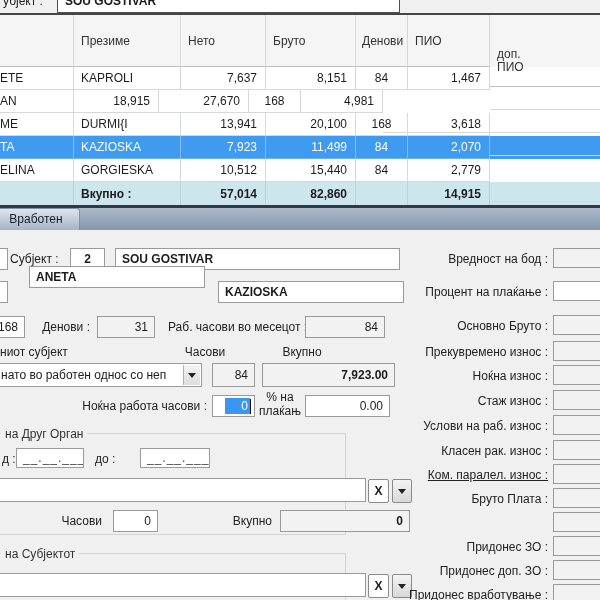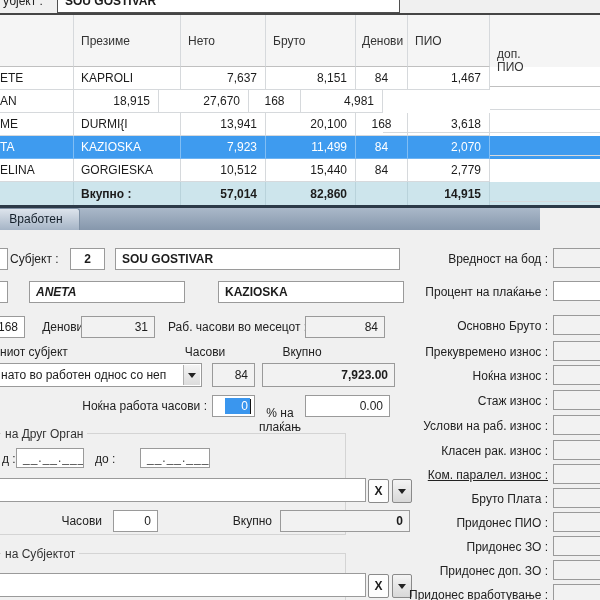--- a/index.html
+++ b/index.html
@@ -28,21 +28,21 @@
   .c6{flex:1;border-right:none;padding-left:7px;margin-top:20px;}
   .g-head .c2,.g-head .c3,.g-head .c5{justify-content:flex-start;padding-left:7px;padding-right:0;}
   .g-head .c4{justify-content:flex-start;padding-left:6px;}
   .hdr2{line-height:13px;}
   .g-row.selected{background:#3e9bef;}
   .g-row.selected .g-cell{color:#fff;border-right-color:rgba(255,255,255,.35);border-bottom-color:rgba(255,255,255,.25);}
   .g-row.total{background:#cde5ec;font-weight:bold;height:23px;}
   .g-row.total .g-cell{border-right-color:#b9d3db;border-bottom:none;}
 
   .navline{position:absolute;left:0;top:205px;width:600px;height:3px;background:#2c3a48;}
-  .sectionbar{position:absolute;left:0;top:208px;width:540px;height:22px;
+  .sectionbar{position:absolute;left:0;top:208px;width:600px;height:22px;
               background:linear-gradient(#aab8c9,#8697ac);}
   .sectionbar .tab{position:absolute;left:-8px;top:0;width:88px;height:22px;border-radius:3px 3px 0 0;
               background:linear-gradient(#dde4ec,#a5b4c6);border:1px solid #7f91a5;border-bottom:none;
               text-align:center;line-height:21px;color:#15202b;}
 
   
   .form{position:absolute;left:0;top:230px;width:600px;height:370px;}
   .lbl{position:absolute;color:#222;line-height:20px;white-space:nowrap;}
   .r{text-align:right;}
   .fld{position:absolute;height:22px;border:1px solid #9a9a9a;background:#fff;line-height:20px;padding:0 6px;white-space:nowrap;overflow:hidden;}
@@ -160,26 +160,26 @@
   </div>
 
   <div class="form">
 
     <div class="fld" style="left:-30px;top:18px;width:38px;"></div>
     <div class="lbl" style="left:10px;top:19px;width:48px;">Субјект :</div>
     <div class="fld b ctr" style="left:70px;top:18px;width:35px;">2</div>
     <div class="fld b" style="left:115px;top:18px;width:285px;">SOU GOSTIVAR</div>
 
     <div class="fld" style="left:-30px;top:51px;width:38px;"></div>
-    <div class="fld b" style="left:29px;top:51px;width:156px;font-style:italic;">ANETA</div>
+    <div class="fld b" style="left:29px;top:36px;width:176px;">ANETA</div>
     <div class="fld b" style="left:218px;top:51px;width:186px;">KAZIOSKA</div>
 
     <div class="fld num" style="left:-30px;top:86px;width:55px;">168</div>
     <div class="lbl r" style="left:20px;top:87px;width:70px;">Денови :</div>
-    <div class="fld num gray" style="left:81px;top:86px;width:74px;">31</div>
+    <div class="fld num gray" style="left:97px;top:86px;width:58px;">31</div>
     <div class="lbl" style="left:168px;top:87px;">Раб. часови во месецот :</div>
     <div class="fld num gray" style="left:305px;top:86px;width:80px;">84</div>
 
     <div class="lbl" style="left:0px;top:112px;">ниот субјект</div>
     <div class="lbl" style="left:175px;top:112px;width:60px;text-align:center;">Часови</div>
     <div class="lbl" style="left:262px;top:112px;width:80px;text-align:center;">Вкупно</div>
 
     <div class="combo" style="left:-4px;top:133px;width:206px;">
       <span>нато во работен однос со неп</span>
       <span class="dd-in">
@@ -187,21 +187,21 @@
         </span>
     </div>
     <div class="fld num gray" style="left:212px;top:133px;width:43px;height:24px;line-height:22px;">84</div>
     <div class="fld num gray b" style="left:262px;top:133px;width:133px;height:24px;line-height:22px;">7,923.00</div>
 
     <div class="lbl r" style="left:30px;top:166px;width:177px;">Ноќна работа часови :</div>
     <div class="fld sel-input" style="left:212px;top:165px;width:43px;">
       <span class="sel-blk">0</span>
         <span class="caret"></span>
     </div>
-    <div class="lbl" style="left:256px;top:176px;width:48px;text-align:center;line-height:14px;">
+    <div class="lbl" style="left:256px;top:160px;width:48px;text-align:center;line-height:14px;">
       <div>% на</div>
       <div>плаќањ</div>
     </div>
     <div class="fld num" style="left:305px;top:165px;width:85px;">0.00</div>
 
     <div class="grp" style="left:-24px;top:203px;width:370px;height:102px;">
       <span class="grp-title" style="left:24px;">на Друг Орган</span>
     </div>
     <div class="lbl" style="left:2px;top:219px;">д :</div>
     <div class="fld mask" style="left:16px;top:218px;width:68px;height:20px;line-height:18px;">__.__.____</div>
@@ -241,21 +241,20 @@
     <div class="rp-lbl" style="top:161px;">Стаж износ :</div>
     <div class="rp-fld" style="top:160px;"></div>
     <div class="rp-lbl" style="top:186px;">Услови на раб. износ :</div>
     <div class="rp-fld" style="top:185px;"></div>
     <div class="rp-lbl" style="top:211px;">Класен рак. износ :</div>
     <div class="rp-fld" style="top:210px;"></div>
     <div class="rp-lbl" style="top:235px;text-decoration:underline;">Ком. паралел. износ :</div>
     <div class="rp-fld" style="top:234px;"></div>
     <div class="rp-lbl" style="top:259px;">Бруто Плата :</div>
     <div class="rp-fld" style="top:258px;"></div>
-    <div class="rp-lbl" style="top:283px;">Придонес ПИО :</div>
     <div class="rp-fld" style="top:282px;"></div>
     <div class="rp-lbl" style="top:307px;">Придонес ЗО :</div>
     <div class="rp-fld" style="top:306px;"></div>
     <div class="rp-lbl" style="top:331px;">Придонес доп. ЗО :</div>
     <div class="rp-fld" style="top:330px;"></div>
     <div class="rp-lbl" style="top:355px;">Придонес вработување :</div>
     <div class="rp-fld" style="top:354px;"></div>
   </div>
 
 </div>

